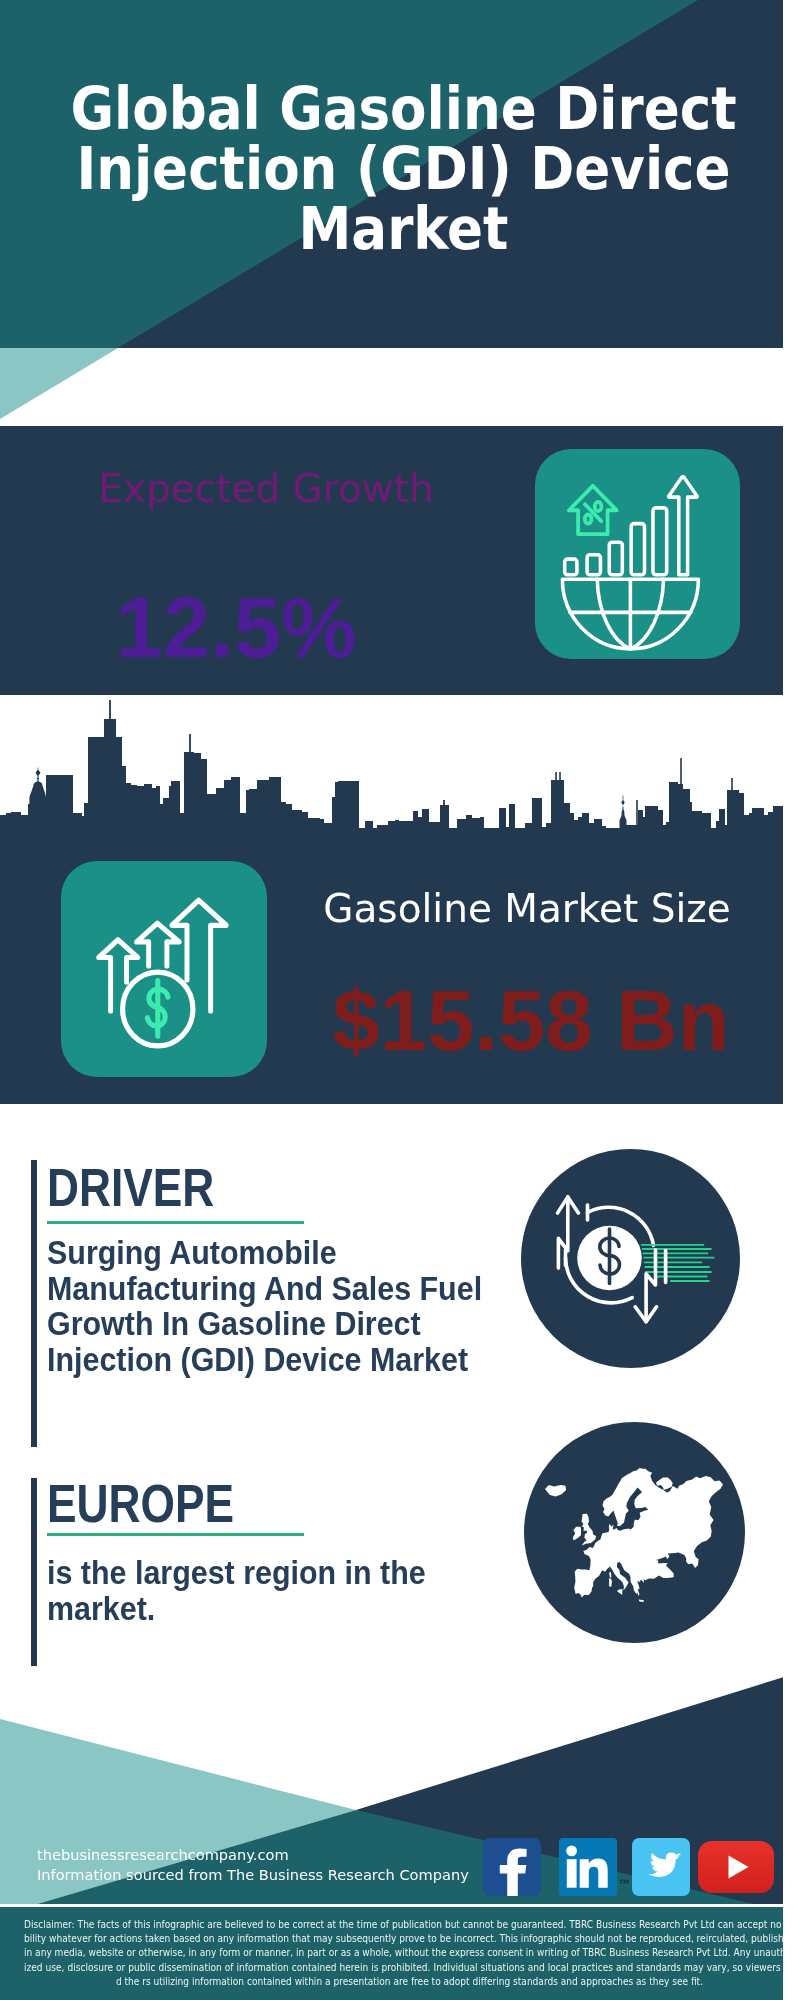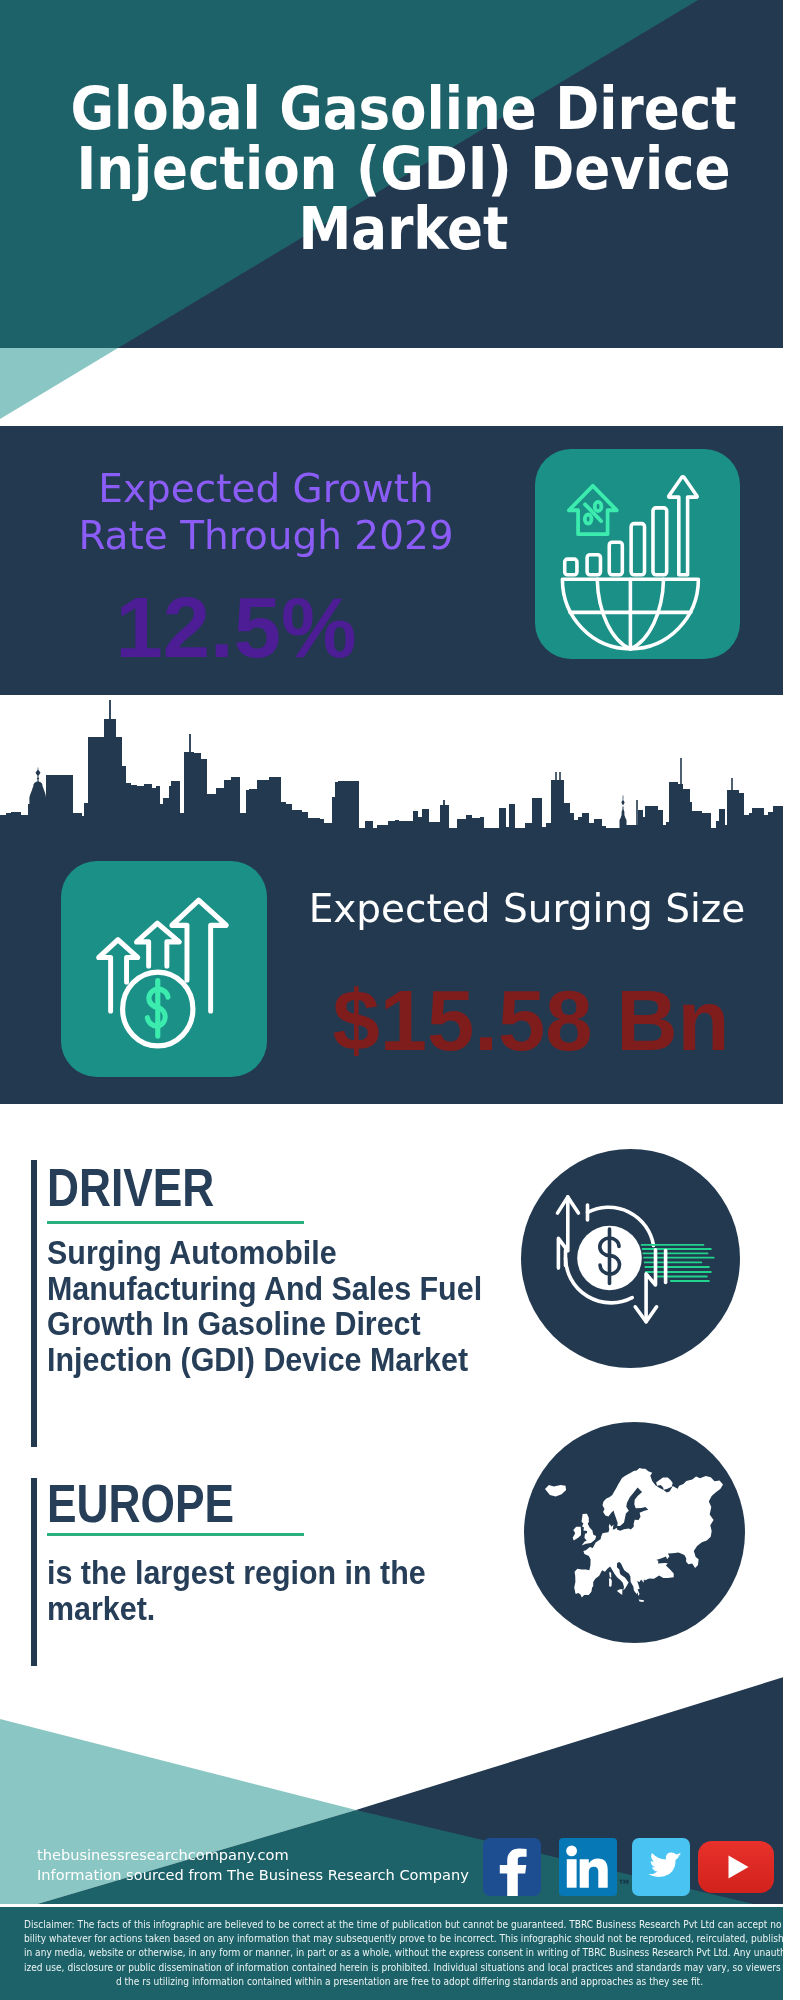--- a/index.html
+++ b/index.html
@@ -7,21 +7,21 @@
   body{font-family:"DejaVu Sans",sans-serif;background:#fff;overflow:hidden;}
   .page{position:relative;width:783px;height:2000px;background:#fff;overflow:hidden;}
   svg.bg{position:absolute;left:0;top:0;width:800px;height:2000px;}
 
   
   .hero{position:absolute;left:0;top:79px;width:807px;text-align:center;color:#fff;
         font-family:"DejaVu Sans Condensed","DejaVu Sans",sans-serif;font-weight:bold;
         font-size:59px;line-height:60px;}
 
   
-  .growth-label{position:absolute;left:46px;top:465px;width:440px;text-align:center;color:#8b5cf6;
+  .growth-label{position:absolute;left:46px;top:465px;width:440px;text-align:center;color:#701a75;
         font-family:"DejaVu Sans",sans-serif;font-weight:normal;font-size:39px;line-height:47px;}
   .growth-value{position:absolute;left:16px;top:585px;width:440px;text-align:center;color:#4c1d95;
         font-family:"Liberation Sans",sans-serif;font-weight:bold;font-size:85px;line-height:86px;}
 
   
   .size-label{position:absolute;left:297px;top:885px;width:460px;text-align:center;color:#fff;
         font-family:"DejaVu Sans",sans-serif;font-weight:normal;font-size:39px;line-height:47px;}
   .size-value{position:absolute;left:301px;top:978px;width:460px;text-align:center;color:#7f1d1d;
         font-family:"Liberation Sans",sans-serif;font-weight:bold;font-size:85px;line-height:86px;}
 
@@ -92,21 +92,20 @@
   </svg>
 
   <div class="hero">
     <div>Global Gasoline Direct</div>
     <div>Injection (GDI) Device</div>
     <div>Market</div>
   </div>
 
   <div class="growth-label">
     <div>Expected Growth</div>
-    <div>Rate Through 2029</div>
   </div>
   <div class="growth-value">12.5%</div>
   <div class="icon-tile icon-tile-growth">
     <svg viewBox="0 0 196 196" width="205" height="210" preserveAspectRatio="none">
       <g fill="none" stroke="#ffffff" stroke-width="3.4" stroke-linejoin="round" stroke-linecap="round">
 
         <rect x="28.4" y="102.8" width="11.7" height="14.6" rx="2.6"></rect>
         <rect x="49.8" y="98.7" width="12.8" height="18.7" rx="2.8"></rect>
         <rect x="71.0" y="87.0" width="12.5" height="30.4" rx="2.8"></rect>
         <rect x="91.9" y="69.7" width="12.8" height="47.7" rx="2.8"></rect>
@@ -136,21 +135,21 @@
         <path d="M127.2,114.6 L127.2,61.9 L112.0,61.9 L139.0,37.8 L166.9,61.9 L151.1,61.9 L151.1,144.4"></path>
       </g>
       <circle cx="97.7" cy="142.5" r="35.5" fill="#1B9086" stroke="#ffffff" stroke-width="5.2"></circle>
       <g fill="none" stroke="#3BECAE" stroke-width="5.2" stroke-linecap="round" stroke-linejoin="round">
         <path d="M108.0,131.0 A10.5,9.0 0 0 0 97.7,123.2 A10.5,9.0 0 0 0 97.7,141.0 A11.0,9.6 0 0 1 97.7,159.2 A11.0,9.6 0 0 1 87.2,151.0"></path>
         <path d="M97.7,115.2 L97.7,168.5"></path>
       </g>
     </svg>
   </div>
   <div class="size-label">
-    <div>Expected Surging Size</div>
+    <div>Gasoline Market Size</div>
   </div>
   <div class="size-value">$15.58 Bn</div>
 
   <div class="vbar vbar-driver"></div>
   <div class="card-head card-head-driver">DRIVER</div>
   <div class="rule rule-driver"></div>
   <div class="card-body card-body-driver">Surging Automobile Manufacturing And Sales Fuel Growth In Gasoline Direct Injection (GDI) Device Market</div>
   <div class="circle circle-driver">
     <svg viewBox="0 0 219 219" width="219" height="219">
       <g fill="none" stroke="#ffffff" stroke-width="3.6" stroke-linecap="round" stroke-linejoin="round">

